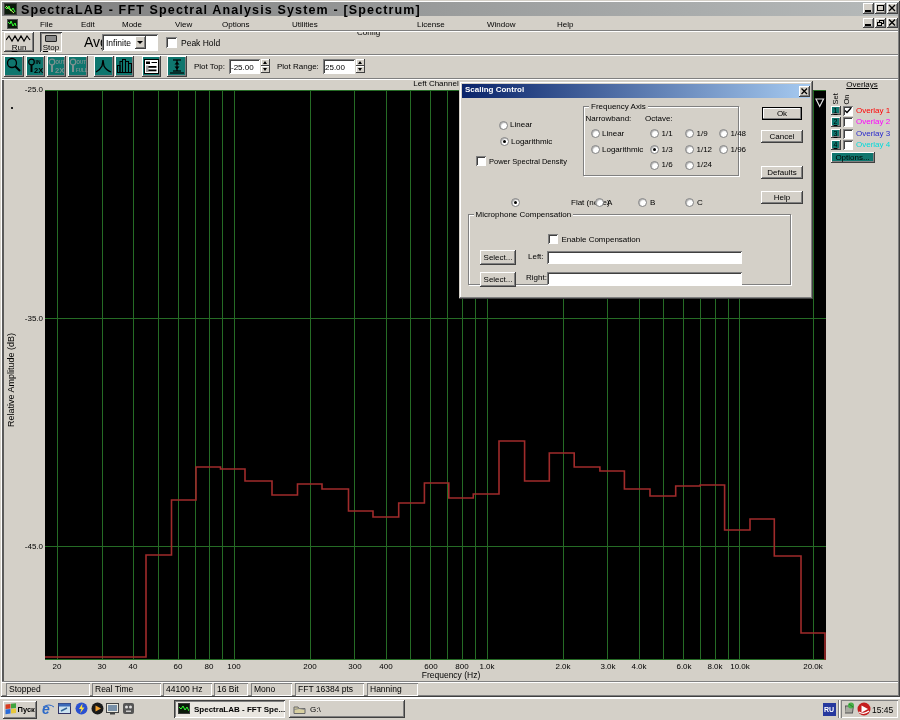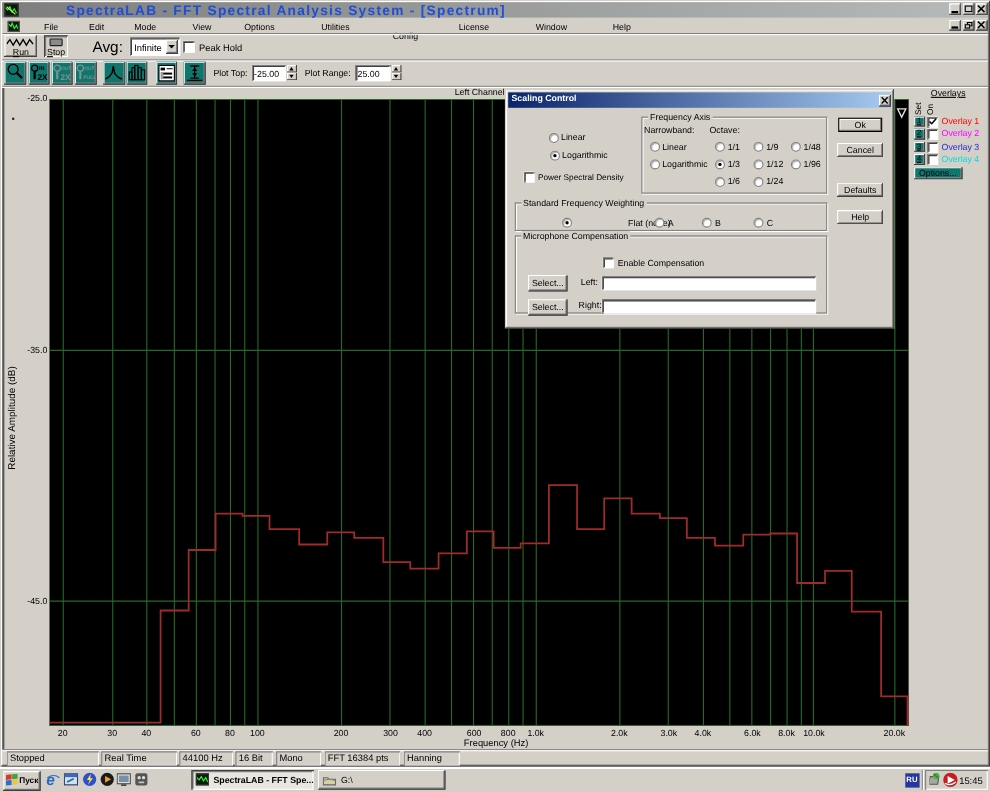--- a/index.html
+++ b/index.html
@@ -24,21 +24,21 @@
 
 <div class="a" id="win" style="left:0;top:0;width:900px;height:697px;background:#D4D0C8;box-shadow:inset 1px 1px 0 #D4D0C8,inset -1px -1px 0 #404040,inset 2px 2px 0 #fff,inset -2px -2px 0 #808080;"></div>
 
 <div class="a" style="left:2px;top:2px;width:896px;height:14px;background:linear-gradient(90deg,#7E7E7E,#B6BABA);"></div>
 <div class="a" style="left:4px;top:3px;width:13px;height:12px;background:#0a1a0a;border:1px solid #3a3a3a;">
  <svg width="11" height="10" style="position:absolute;left:0;top:0">
       <polyline points="0,3 2,5 4,2 6,7 8,4 10,8" stroke="#3f3" stroke-width="1" fill="none"></polyline>
       <line x1="1" y1="2" x2="9" y2="9" stroke="#cf6" stroke-width="1"></line>
     </svg>
 </div>
-<div class="a" style="left:21px;top:3px;font-weight:bold;font-size:12.5px;color:#1d4ed8;letter-spacing:1.15px;margin-left:39px;">SpectraLAB - FFT Spectral Analysis System - [Spectrum]</div>
+<div class="a" style="left:21px;top:3px;font-weight:bold;font-size:12.5px;color:#000000;letter-spacing:1.15px;">SpectraLAB - FFT Spectral Analysis System - [Spectrum]</div>
 
 <div class="a raised" style="left:863px;top:3px;width:11px;height:11px;">
     <div class="a" style="left:2px;top:7px;width:6px;height:2px;background:#000;"></div>
   </div>
 <div class="a raised" style="left:875px;top:3px;width:11px;height:11px;">
     <div class="a" style="left:2px;top:2px;width:7px;height:6px;border:1px solid #000;border-top:1.5px solid #000;background:#D4D0C8;"></div>
   </div>
 <div class="a raised" style="left:887px;top:3px;width:11px;height:11px;"><svg width="11" height="11">
       <path d="M2,2 L8,8 M8,2 L2,8" stroke="#000" stroke-width="1.4"></path>
     </svg></div>
@@ -76,21 +76,21 @@
  <svg width="26" height="10" style="position:absolute;left:2px;top:2px">
       <polyline points="0,6 3,2 6,7 9,2 12,7 15,2 18,7 21,2 24,6" stroke="#000" stroke-width="1.2" fill="none"></polyline>
     </svg>
  <div class="a" style="left:0;top:11px;width:30px;text-align:center;font-size:8px;"><span style="text-decoration:underline">R</span>un</div>
 </div>
 <div class="a sunk" style="left:40px;top:32px;width:22px;height:20px;">
  <div class="a" style="left:5px;top:3px;width:12px;height:7px;background:#8a8a8a;border:1px solid #222;border-radius:1px;"></div>
  <div class="a" style="left:0;top:11px;width:22px;text-align:center;font-size:8px;"><span style="text-decoration:underline">S</span>top</div>
 </div>
 <div class="lbl" style="left:84px;top:38px;font-size:14px;">Avg:</div>
-<div class="a fld" style="left:118px;top:34px;width:46px;height:17px;">
+<div class="a fld" style="left:102px;top:34px;width:56px;height:17px;">
  <div class="a" style="left:4px;top:4px;font-size:8.5px;">Infinite</div>
  <div class="a raised" style="left:33px;top:2px;width:11px;height:13px;">
       <div class="arr" style="left:2px;top:5px;border-left:3px solid transparent;border-right:3px solid transparent;border-top:3px solid #000;"></div>
     </div>
 </div>
 <div class="cb" style="left:166px;top:37px;width:11px;height:11px;"></div>
 <div class="lbl" style="left:181px;top:38.5px;font-size:8.5px;">Peak Hold</div>
 <div class="a" style="left:2px;top:54px;width:896px;height:1px;background:#808080;"></div>
 <div class="a" style="left:2px;top:55px;width:896px;height:1px;background:#fff;"></div>
 
@@ -379,21 +379,21 @@
 
  <div class="radio" style="left:39.5px;top:39.5px;"></div>
  <div class="lbl" style="left:51px;top:39px;">Linear</div>
  <div class="radio" style="left:40.5px;top:56px;">
       <div class="rdot"></div>
     </div>
  <div class="lbl" style="left:52px;top:56px;">Logarithmic</div>
  <div class="cb" style="left:17px;top:75px;"></div>
  <div class="lbl" style="left:30px;top:76px;font-size:7.5px;">Power Spectral Density</div>
 
- <div class="a gbox" style="left:124px;top:25px;width:169px;height:70px;">
+ <div class="a gbox" style="left:124px;top:25px;width:156px;height:70px;">
       <div class="glab" style="left:5px;">Frequency Axis</div>
     </div>
  <div class="lbl" style="left:126.5px;top:32.5px;">Narrowband:</div>
  <div class="lbl" style="left:186px;top:32.5px;">Octave:</div>
  <div class="radio" style="left:131.5px;top:48.4px;"></div>
     <div class="lbl" style="left:143px;top:48px;">Linear</div>
  <div class="radio" style="left:131.5px;top:64px;"></div>
     <div class="lbl" style="left:143px;top:63.5px;">Logarithmic</div>
  <div class="radio" style="left:191px;top:48.4px;"></div>
     <div class="lbl" style="left:202.5px;top:48px;">1/1</div>
@@ -407,35 +407,32 @@
     <div class="lbl" style="left:237.5px;top:48px;">1/9</div>
  <div class="radio" style="left:226px;top:64px;"></div>
     <div class="lbl" style="left:237.5px;top:63.5px;">1/12</div>
  <div class="radio" style="left:226px;top:79.5px;"></div>
     <div class="lbl" style="left:237.5px;top:79px;">1/24</div>
  <div class="radio" style="left:260px;top:48.4px;"></div>
     <div class="lbl" style="left:271.5px;top:48px;">1/48</div>
  <div class="radio" style="left:260px;top:64px;"></div>
     <div class="lbl" style="left:271.5px;top:63.5px;">1/96</div>
 
- <div class="a gbox" style="left:8.5px;top:102.7px;width:284px;height:26px;">
-      <div class="glab" style="left:5px;">Standard Frequency Weighting</div>
-    </div>
  <div class="radio" style="left:52px;top:116.5px;">
       <div class="rdot"></div>
     </div>
     <div class="lbl" style="left:64px;top:117px;margin-left:48px;">Flat (none)</div>
  <div class="radio" style="left:136px;top:116.5px;"></div>
     <div class="lbl" style="left:148px;top:117px;">A</div>
  <div class="radio" style="left:179px;top:116.5px;"></div>
     <div class="lbl" style="left:191px;top:117px;">B</div>
  <div class="radio" style="left:226px;top:116.5px;"></div>
     <div class="lbl" style="left:238px;top:117px;">C</div>
 
- <div class="a gbox" style="left:8.5px;top:133px;width:284px;height:71px;">
+ <div class="a gbox" style="left:8.5px;top:133px;width:323px;height:71px;">
       <div class="glab" style="left:5px;">Microphone Compensation</div>
     </div>
  <div class="cb" style="left:88.7px;top:153px;"></div>
  <div class="lbl" style="left:102.5px;top:153.5px;">Enable Compensation</div>
  <div class="a raised btxt" style="left:21px;top:169px;width:36px;height:15px;">Select...</div>
  <div class="lbl" style="left:69px;top:170.5px;">Left:</div>
  <div class="a fld" style="left:87.7px;top:169.7px;width:195px;height:13px;"></div>
  <div class="a raised btxt" style="left:21px;top:190.7px;width:36px;height:15px;">Select...</div>
  <div class="lbl" style="left:67px;top:192px;">Right:</div>
  <div class="a fld" style="left:87.7px;top:191px;width:195px;height:13px;"></div>

